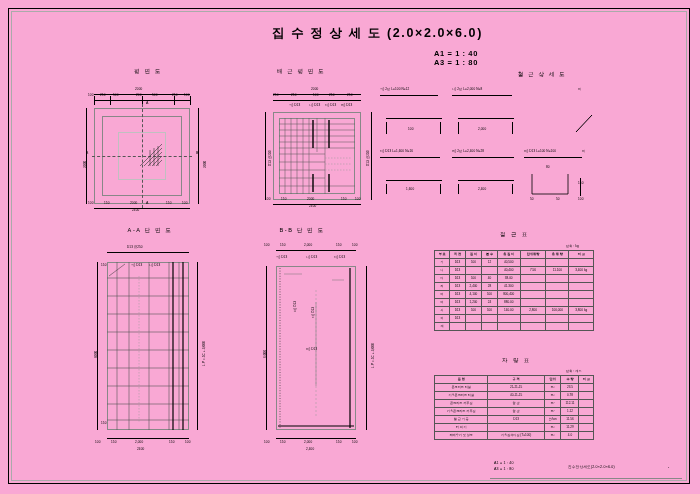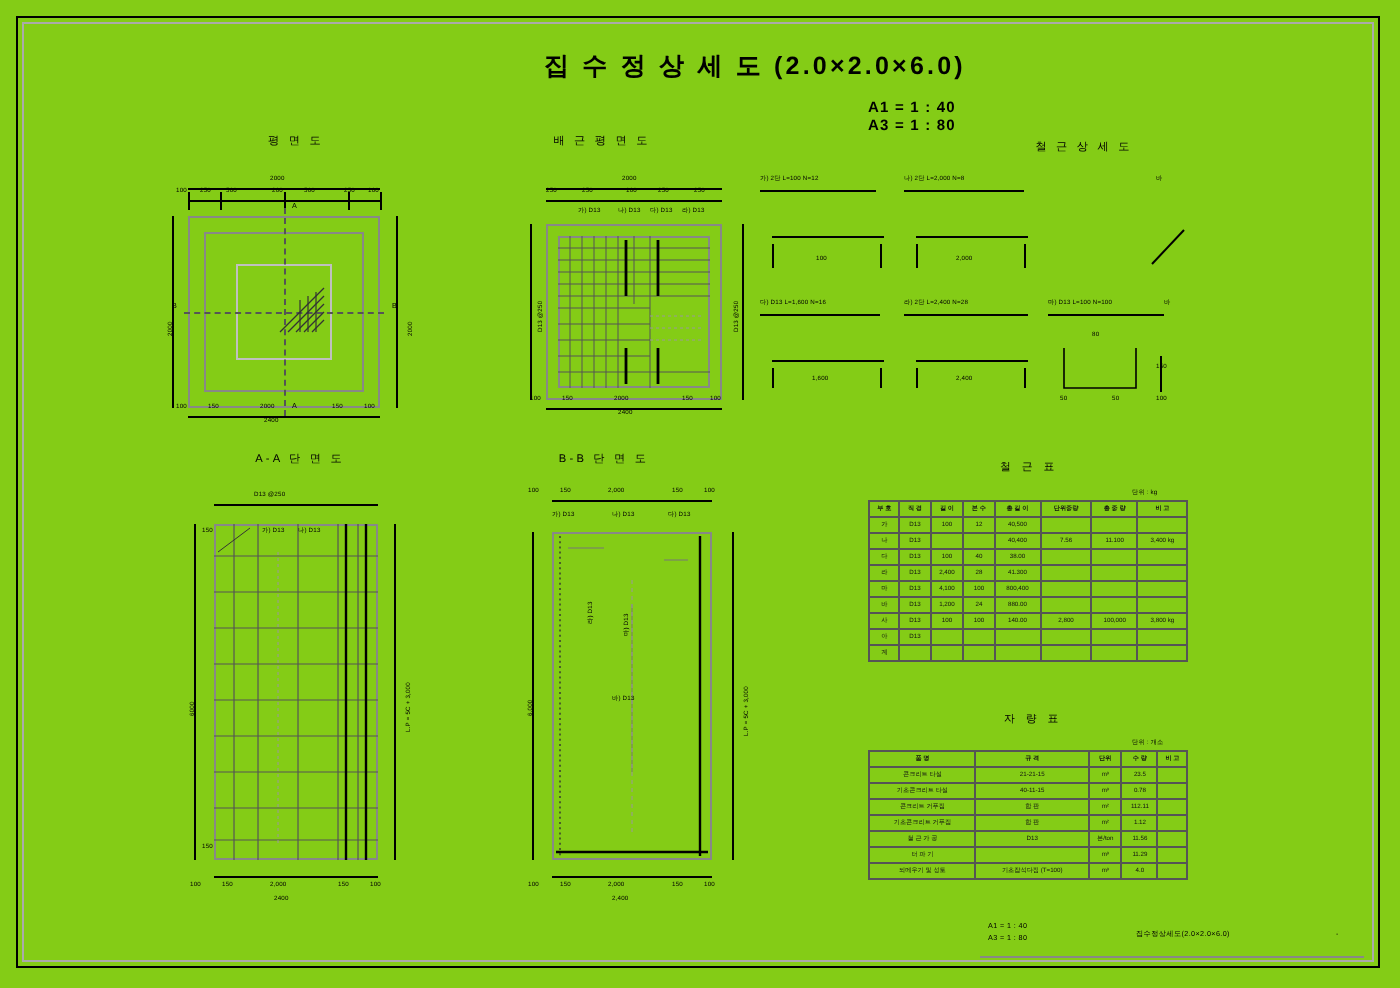--- a/index.html
+++ b/index.html
@@ -1,18 +1,18 @@
 <!DOCTYPE html>
 <html><head>
 <meta charset="utf-8">
 <style>
   html,body{margin:0;padding:0;background:#ffffff;}
   body{width:700px;height:494px;overflow:hidden;
        font-family:"Liberation Sans","DejaVu Sans",sans-serif;color:#000;}
-  #sheet{position:relative;width:700px;height:494px;background:#84cc16;}
+  #sheet{position:relative;width:700px;height:494px;background:#f9a8d4;}
   .frame{position:absolute;left:8px;top:8px;width:682px;height:476px;
          border:1px solid #000;box-sizing:border-box;}
   .frame2{position:absolute;left:11px;top:11px;width:676px;height:470px;
          border:1px solid #aaa;box-sizing:border-box;}
 
   .t{position:absolute;white-space:nowrap;line-height:1;}
   .title{font-size:12.5px;font-weight:bold;letter-spacing:1.6px;}
   .scale{font-size:7.5px;font-weight:bold;letter-spacing:.6px;}
   .vtitle{font-size:5.6px;letter-spacing:1.6px;text-align:center;}
   .tiny{font-size:3.1px;letter-spacing:.1px;}

